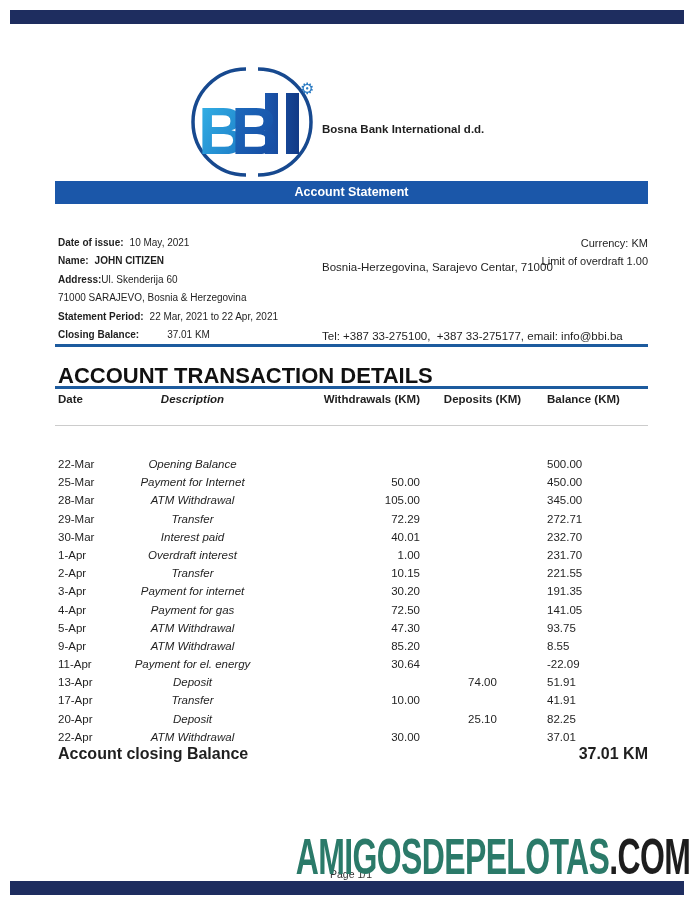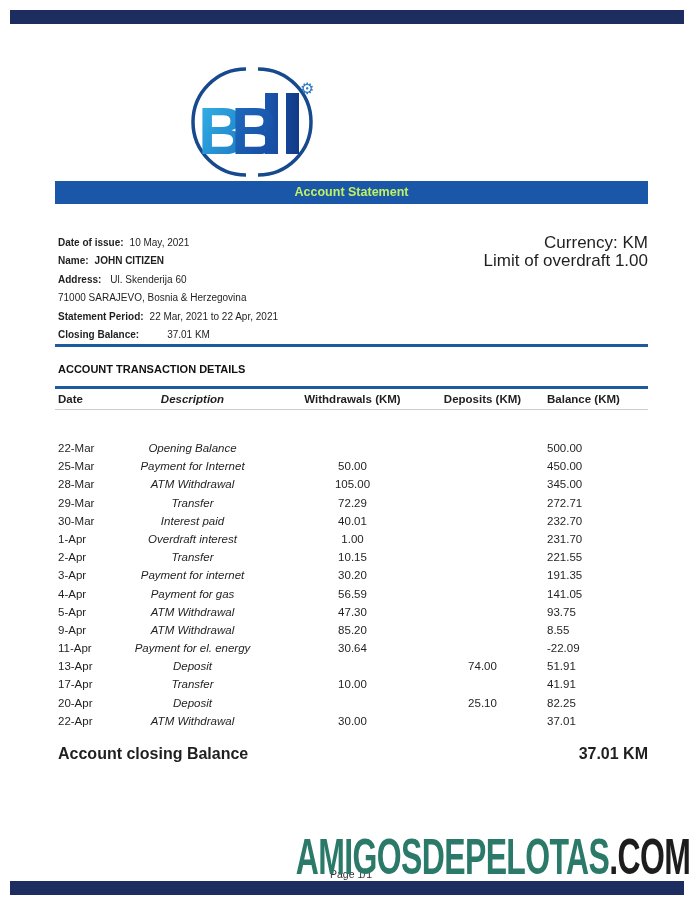--- a/index.html
+++ b/index.html
@@ -18,42 +18,42 @@
   .band{position:absolute;left:10px;width:674px;height:14px;background:var(--band-navy);}
   .band.top{top:10px;}
   .band.bottom{top:881px;}
 
   .logo{position:absolute;left:186px;top:66px;width:132px;height:112px;}
 
   .bank-info{position:absolute;left:322px;top:72px;font-size:11.5px;line-height:23px;white-space:pre;}
   .bank-info .bold{font-weight:bold;}
 
   .title-bar{position:absolute;left:55px;top:181px;width:593px;height:23px;background:var(--title-blue);
-    color:#bef264;font-weight:bold;font-size:12.5px;text-align:center;line-height:23px;}
+    color:#ffffff;font-weight:bold;font-size:12.5px;text-align:center;line-height:23px;}
 
   .details{position:absolute;left:58px;top:234px;width:420px;font-size:10px;line-height:18.4px;}
   .details b{font-weight:bold;}
   .details .gap-s{margin-left:6px;}
-  .details .gap-m{margin-left:9px;}
+  .details .gap-m{}
   .details .gap-l{margin-left:28px;}
   .details-right{position:absolute;left:348px;top:234px;width:300px;text-align:right;
-    font-size:17px;line-height:18.4px;}
+    font-size:11px;line-height:18.4px;}
 
   .rule{position:absolute;left:55px;width:593px;height:3px;background:var(--rule-blue);}
   .rule.closing{top:344px;}
   .rule.heading{top:386px;}
 
-  .section-heading{position:absolute;left:58px;top:363px;font-size:11px;font-weight:bold;color:#111;}
+  .section-heading{position:absolute;left:58px;top:363px;font-size:22px;font-weight:bold;color:#111;}
 
   .table{position:absolute;left:55px;top:390px;width:593px;font-size:11.5px;}
   .trow{display:grid;grid-template-columns:45px 185px 135px 125px 103px;height:18.2px;line-height:18.2px;}
-  .trow.head{font-weight:bold;height:18px;line-height:18px;}
+  .trow.head{font-weight:bold;height:34px;line-height:18px;}
   .c-date{text-align:left;padding-left:3px;}
   .c-desc{text-align:center;font-style:italic;}
-  .c-wd{text-align:center;}
+  .c-wd{text-align:right;}
   .c-dep{text-align:center;}
   .c-bal{text-align:left;padding-left:2px;}
   .head-divider{height:1px;background:#cccccc;margin-top:1px;}
   .rows{margin-top:29px;}
 
   .closing-row{position:absolute;left:58px;top:745px;width:590px;display:flex;
     justify-content:space-between;font-size:16px;font-weight:bold;}
 
   .page-num{position:absolute;left:330px;top:868px;font-size:10.5px;color:#333;z-index:1;}
 
@@ -87,20 +87,26 @@
     </defs>
     <path d="M60 3 A53 53 0 0 0 60 109" stroke="#17498f" stroke-width="3.5" fill="none"></path>
     <path d="M72 3 A53 53 0 0 1 72 109" stroke="#17498f" stroke-width="3.5" fill="none"></path>
     <rect x="79" y="27" width="34" height="61" fill="url(#lgBlock)"></rect>
     <rect x="92" y="27" width="8" height="61" fill="#ffffff"></rect>
     <text x="12" y="88" font-family="Liberation Sans, sans-serif" font-weight="bold" font-size="66" fill="url(#lgB1)">B</text>
     <text x="45" y="88" font-family="Liberation Sans, sans-serif" font-weight="bold" font-size="66" fill="url(#lgB2)">B</text>
     <text x="114" y="28" font-size="16" fill="#2a7ac2">⚙</text>
   </svg>
 
+  <div class="bank-info">
+    <div class="bold">Bosna Bank International d.d.</div>
+    <div>Building 1, Trg djece Sarajevo Street</div>
+    <div>Bosnia-Herzegovina, Sarajevo Centar, 71000</div>
+    <div>Tel: +387 33-275100,  +387 33-275177, email: info@bbi.ba</div>
+  </div>
 
   <div class="title-bar">
     <span>Account Statement</span>
   </div>
 
   <div class="details">
     <div>
       <b>Date of issue:</b><span class="gap-s">10 May, 2021</span>
     </div>
     <div>
@@ -190,21 +196,21 @@
         <div class="trow">
           <div class="c-date">3-Apr</div>
           <div class="c-desc">Payment for internet</div>
           <div class="c-wd">30.20</div>
           <div class="c-dep"></div>
           <div class="c-bal">191.35</div>
         </div>
         <div class="trow">
           <div class="c-date">4-Apr</div>
           <div class="c-desc">Payment for gas</div>
-          <div class="c-wd">56.59</div>
+          <div class="c-wd">72.50</div>
           <div class="c-dep"></div>
           <div class="c-bal">141.05</div>
         </div>
         <div class="trow">
           <div class="c-date">5-Apr</div>
           <div class="c-desc">ATM Withdrawal</div>
           <div class="c-wd">47.30</div>
           <div class="c-dep"></div>
           <div class="c-bal">93.75</div>
         </div>

